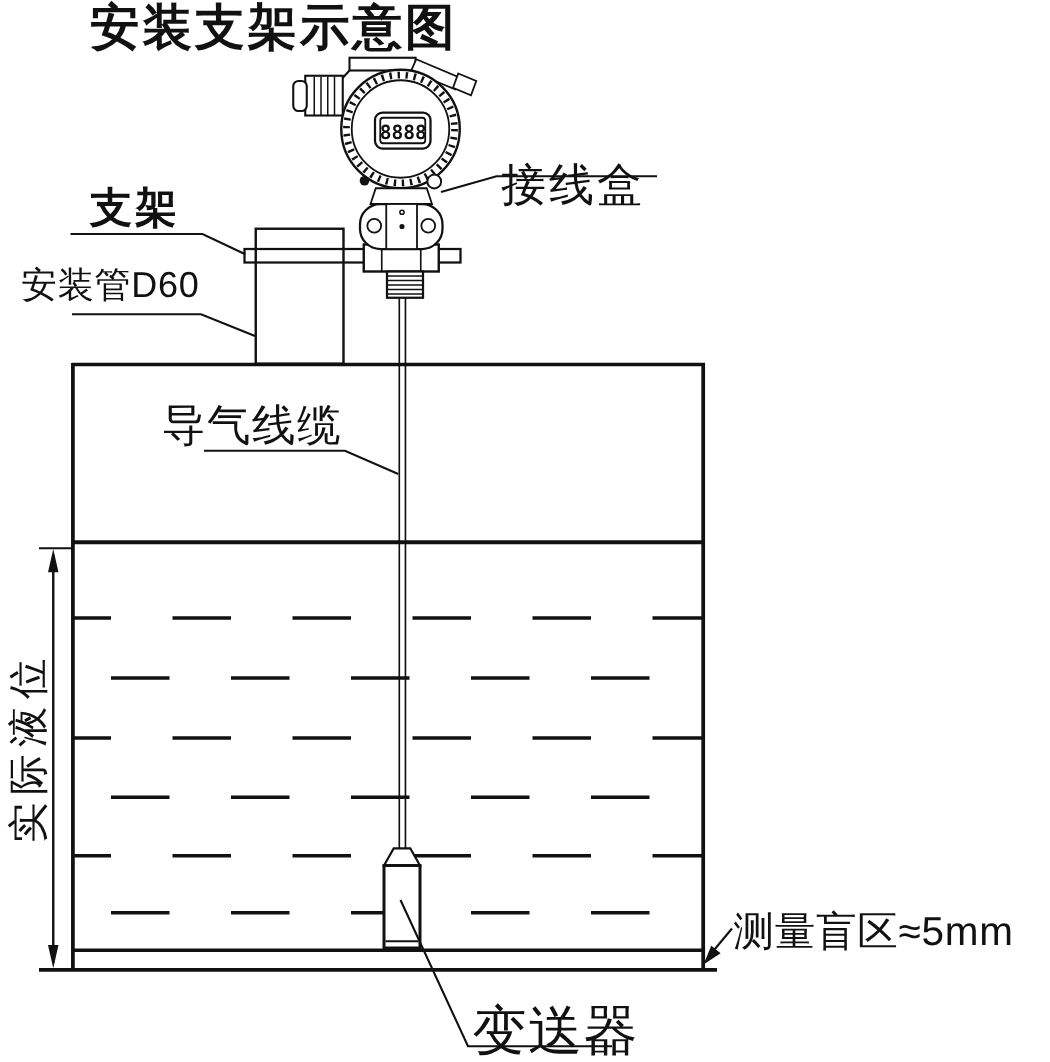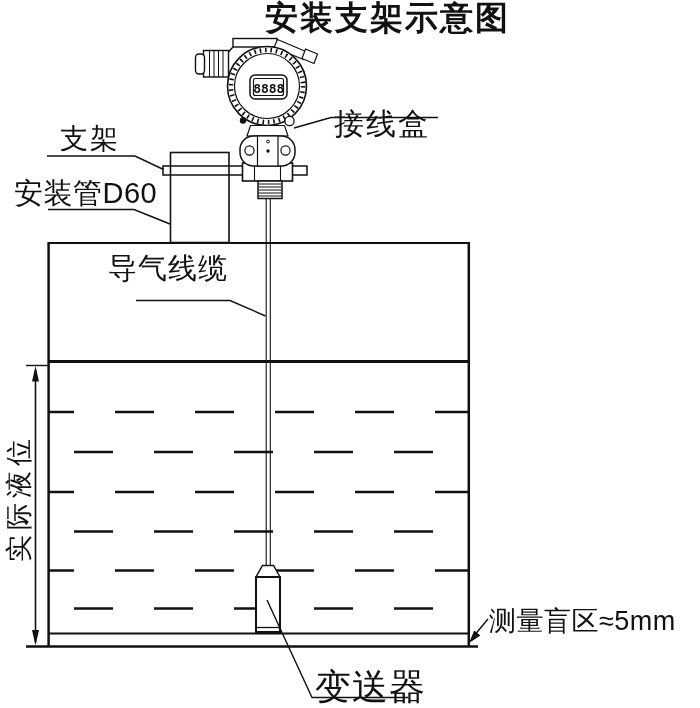--- a/index.html
+++ b/index.html
@@ -1,24 +1,24 @@
 <!DOCTYPE html>
 <html><head>
 <meta charset="utf-8">
 <style>
   html,body{margin:0;padding:0;background:#fff;}
   .canvas{position:relative;width:700px;height:708px;background:#ffffff;overflow:hidden;
           font-family:"Liberation Sans","DejaVu Sans",sans-serif;color:#111;}
   .canvas svg{position:absolute;left:0;top:0;}
   .label{position:absolute;color:#111;font-weight:500;white-space:nowrap;line-height:1.15;}
-  .title{left:60px;top:-1px;width:450px;text-align:right;font-size:33px;font-weight:600;letter-spacing:2px;}
+  .title{left:60px;top:-1px;width:450px;text-align:left;font-size:33px;font-weight:600;letter-spacing:2px;}
   .lbl-junction{left:334px;top:81px;font-size:30px;letter-spacing:2px;margin-top:26px;}
-  .lbl-bracket{left:60px;top:123px;font-size:28px;letter-spacing:2px;}
-  .lbl-pipe{left:14px;top:177px;font-size:29px;letter-spacing:0.5px;}
-  .lbl-aircable{left:108px;top:252px;font-size:29px;letter-spacing:1px;}
+  .lbl-bracket{left:60px;top:123px;font-size:28px;letter-spacing:2px;font-weight:bold;}
+  .lbl-pipe{left:14px;top:177px;font-size:24px;letter-spacing:0.5px;}
+  .lbl-aircable{left:108px;top:268px;font-size:29px;letter-spacing:1px;}
   .lbl-blind{left:489px;top:606px;font-size:27px;letter-spacing:0.5px;text-align:center;}
   .lbl-probe{left:315px;top:666px;font-size:36px;letter-spacing:1px;}
   .lbl-level{left:-48px;top:485px;width:130px;height:26px;text-align:center;
              font-size:27px;letter-spacing:5px;transform:rotate(-90deg);}
   .lcd-text{font-family:"DejaVu Sans Mono","Liberation Mono",monospace;font-size:13px;font-weight:700;}
 </style>
 </head>
 <body>
 
 <div class="canvas">

